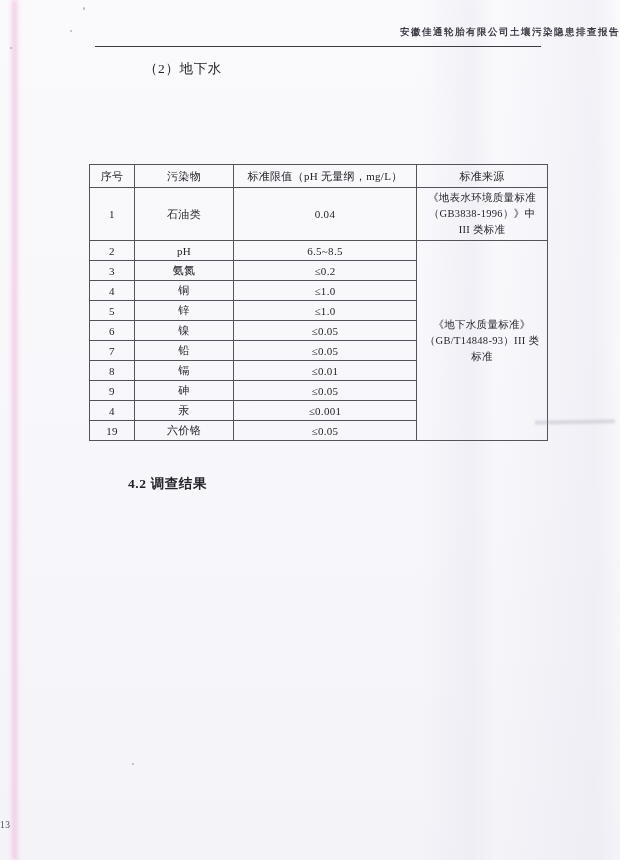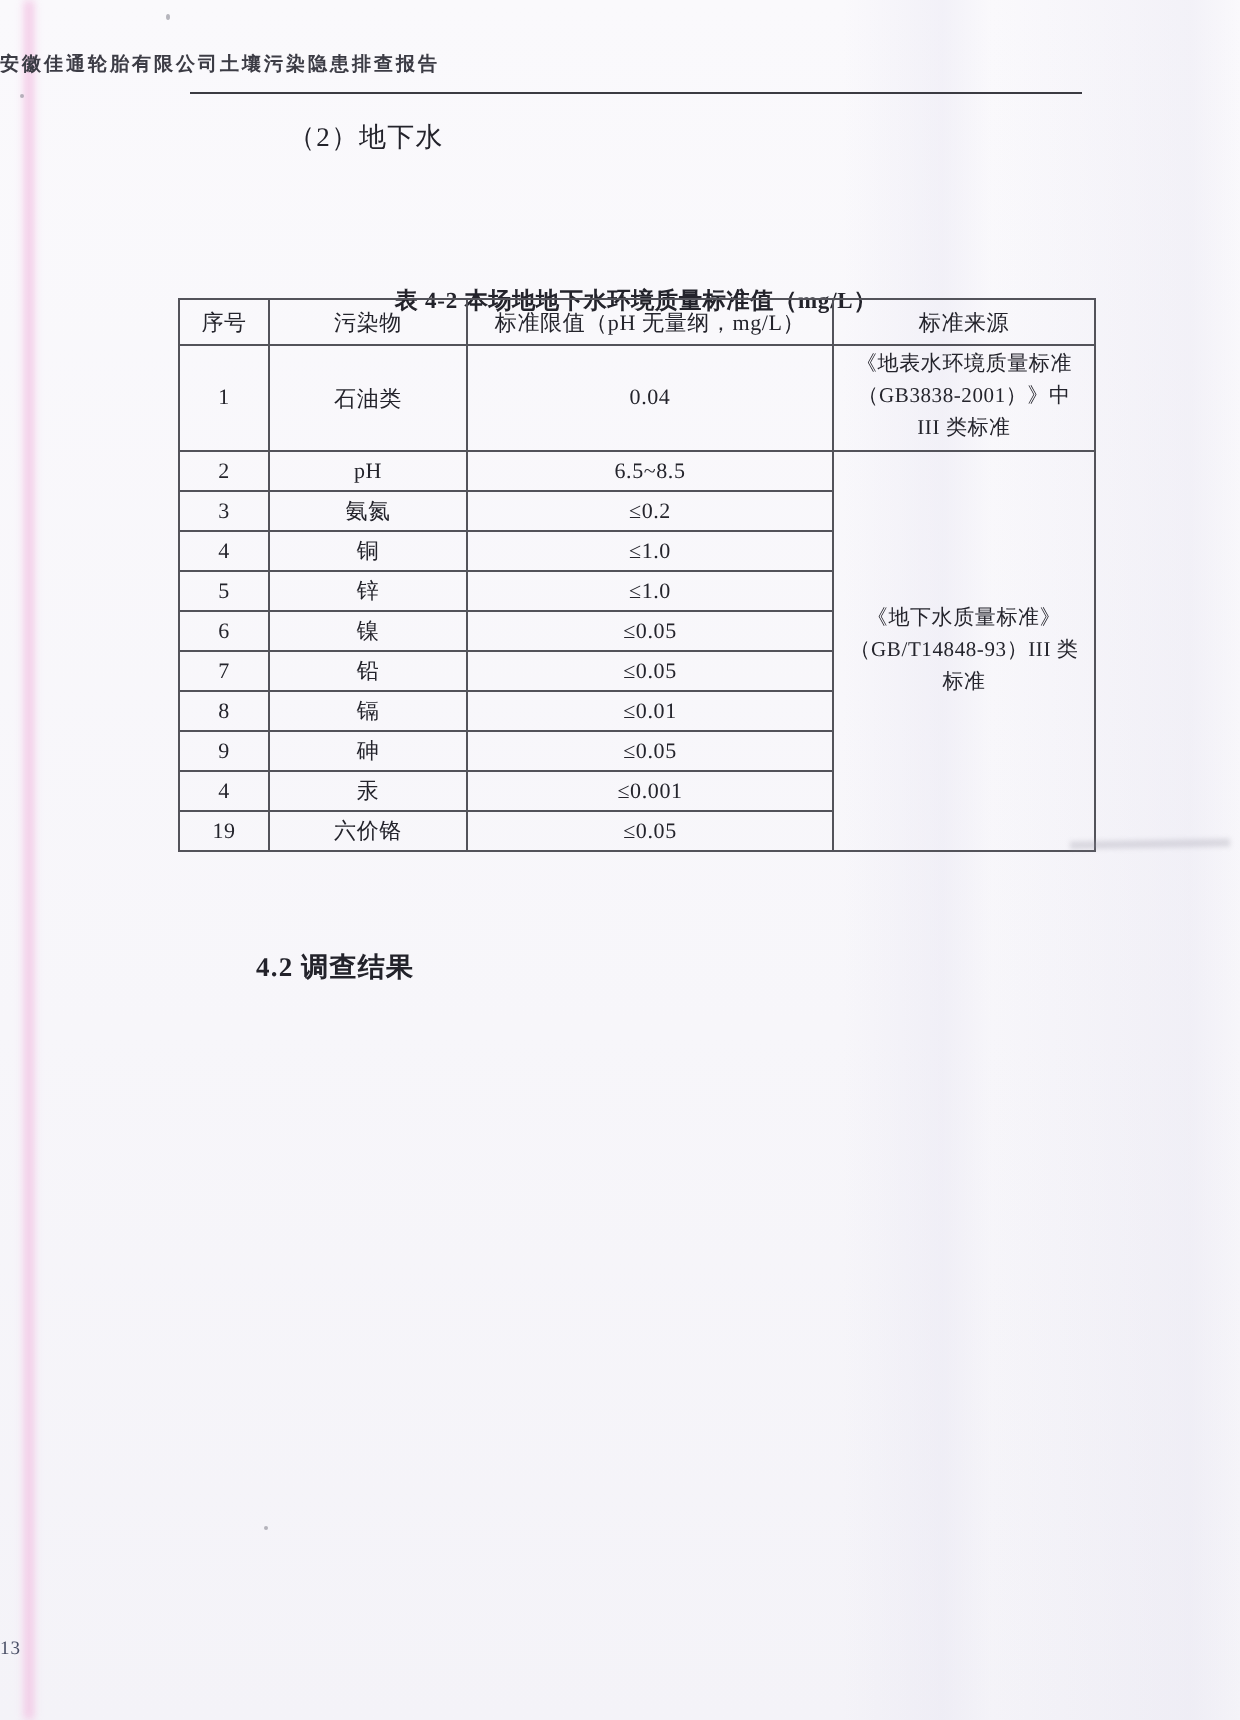--- a/index.html
+++ b/index.html
@@ -21,21 +21,21 @@
   .s1{left:83px;top:7px;width:2px;height:3px;}
   .s2{left:70px;top:30px;width:2px;height:2px;}
   .s3{left:10px;top:47px;width:2px;height:2px;}
   .s4{left:132px;top:763px;width:2px;height:2px;}
   .smudge{
     position:absolute;left:535px;top:420px;width:80px;height:4px;
     background:#9a98a6;opacity:.30;filter:blur(1.2px);transform:rotate(-1deg);
   }
   .header-title{
     position:absolute;top:26px;left:0;width:620px;
-    text-align:left;font-size:9.5px;font-weight:600;
+    text-align:right;font-size:9.5px;font-weight:600;
     letter-spacing:1.5px;color:#3c3c45;
   }
   .header-rule{
     position:absolute;top:46px;left:95px;width:446px;height:1px;
     background:#3b3b42;
   }
   .sub-heading{
     position:absolute;top:60px;left:122px;
     font-size:13.5px;letter-spacing:.6px;margin-left:22px;
   }
@@ -44,21 +44,21 @@
     font-size:13.5px;letter-spacing:.6px;text-indent:2em;
     text-align:justify;color:#26262e;
   }
   .para1{top:88px;line-height:28px;}
   .para2{top:468px;line-height:26px;}
   .table-title{
     position:absolute;top:143px;left:89px;width:458px;
     text-align:center;font-weight:bold;font-size:11.5px;letter-spacing:.4px;
   }
   table.standards{
-    position:absolute;top:149px;left:89px;width:458px;
+    position:absolute;top:164px;left:89px;width:458px;
     border-collapse:collapse;table-layout:fixed;
     font-size:11px;color:#24242c;
   }
   table.standards col.c0{width:45px;}
   table.standards col.c1{width:99px;}
   table.standards col.c2{width:183px;}
   table.standards col.c3{width:131px;}
   table.standards th, table.standards td{
     border:1px solid #53535a;
     text-align:center;vertical-align:middle;
@@ -91,21 +91,20 @@
   <div class="speck s4"></div>
 
   <header>
     <div class="header-title">安徽佳通轮胎有限公司土壤污染隐患排查报告</div>
     <div class="header-rule"></div>
   </header>
 
   <div class="sub-heading">（2）地下水</div>
 
 
-  <div class="table-title">表 4-2 本场地地下水环境质量标准值（mg/L）</div>
 
   <table class="standards">
     <colgroup>
       <col class="c0">
         <col class="c1">
         <col class="c2">
         <col class="c3">
     </colgroup>
     <thead>
         <tr>
@@ -113,21 +112,21 @@
           <th>污染物</th>
           <th>标准限值（pH 无量纲，mg/L）</th>
           <th>标准来源</th>
         </tr>
       </thead>
     <tbody>
         <tr class="tall">
           <td>1</td>
           <td>石油类</td>
           <td>0.04</td>
-          <td rowspan="1" class="source">《地表水环境质量标准（GB3838-2001）》中 III 类标准</td>
+          <td rowspan="1" class="source">《地表水环境质量标准（GB3838-1996）》中 III 类标准</td>
         </tr>
         <tr>
           <td>2</td>
           <td>pH</td>
           <td>6.5~8.5</td>
           <td rowspan="10" class="source">《地下水质量标准》（GB/T14848-93）III 类标准</td>
         </tr>
         <tr>
           <td>3</td>
           <td>氨氮</td>

